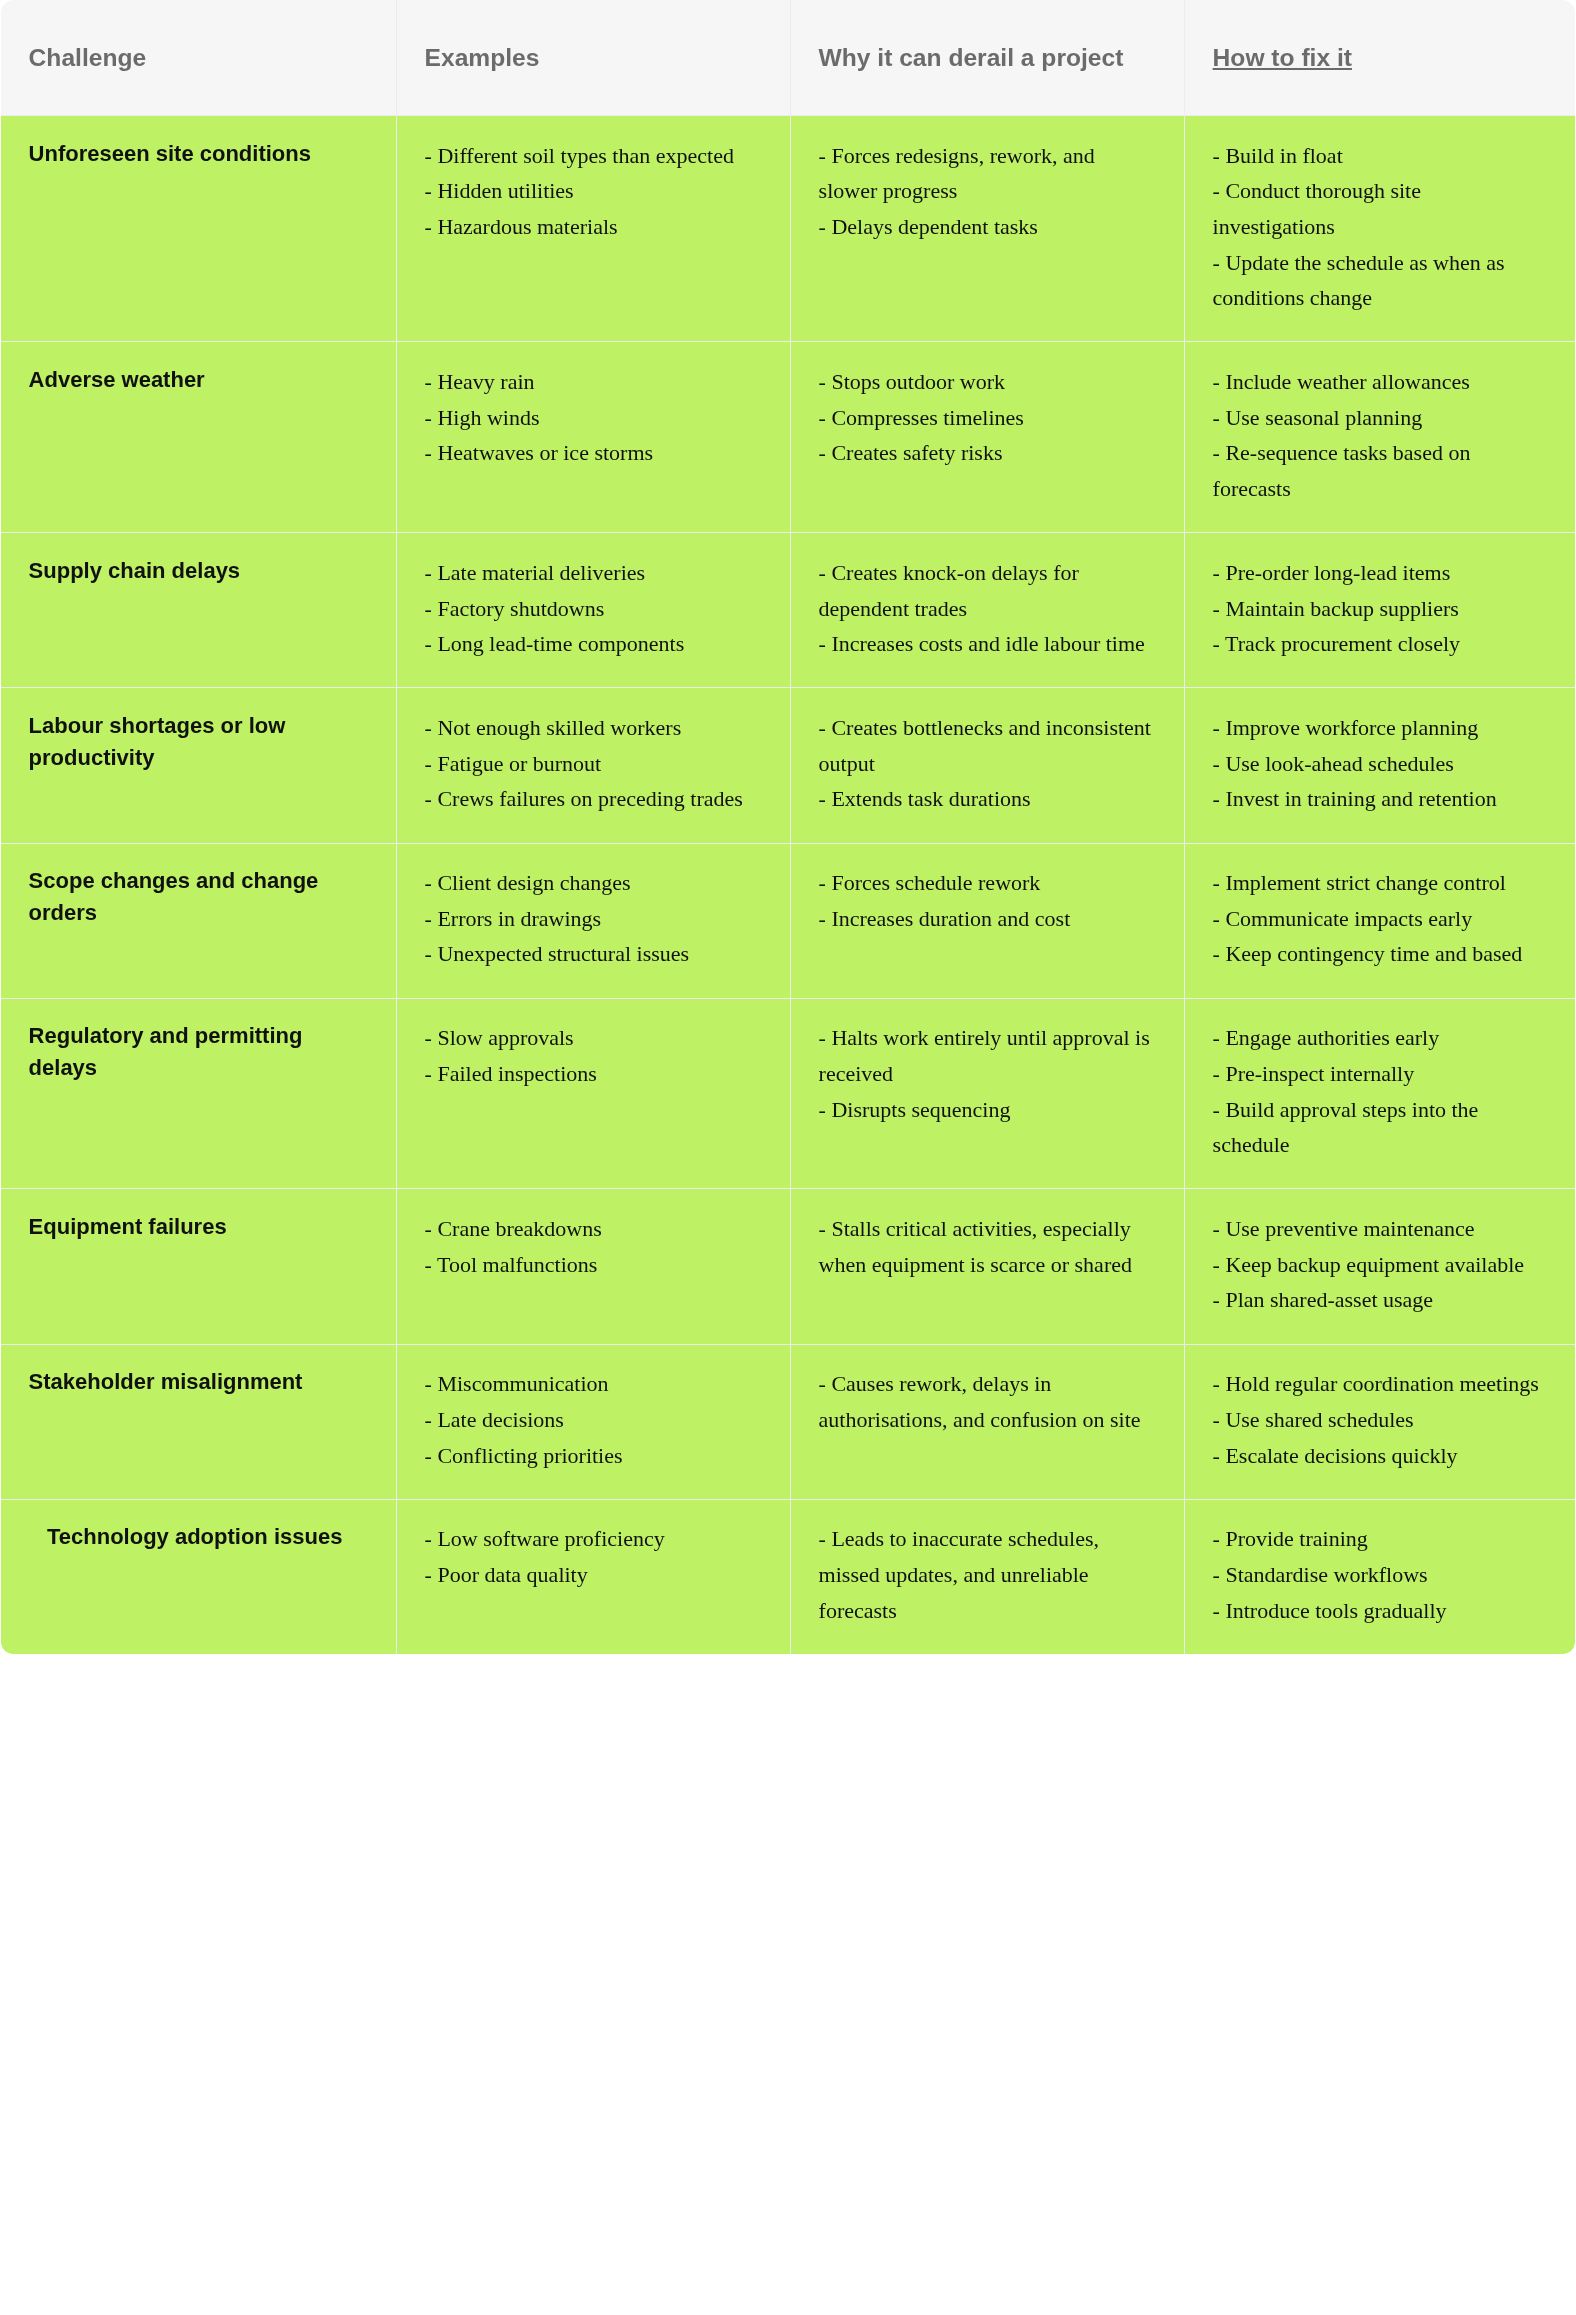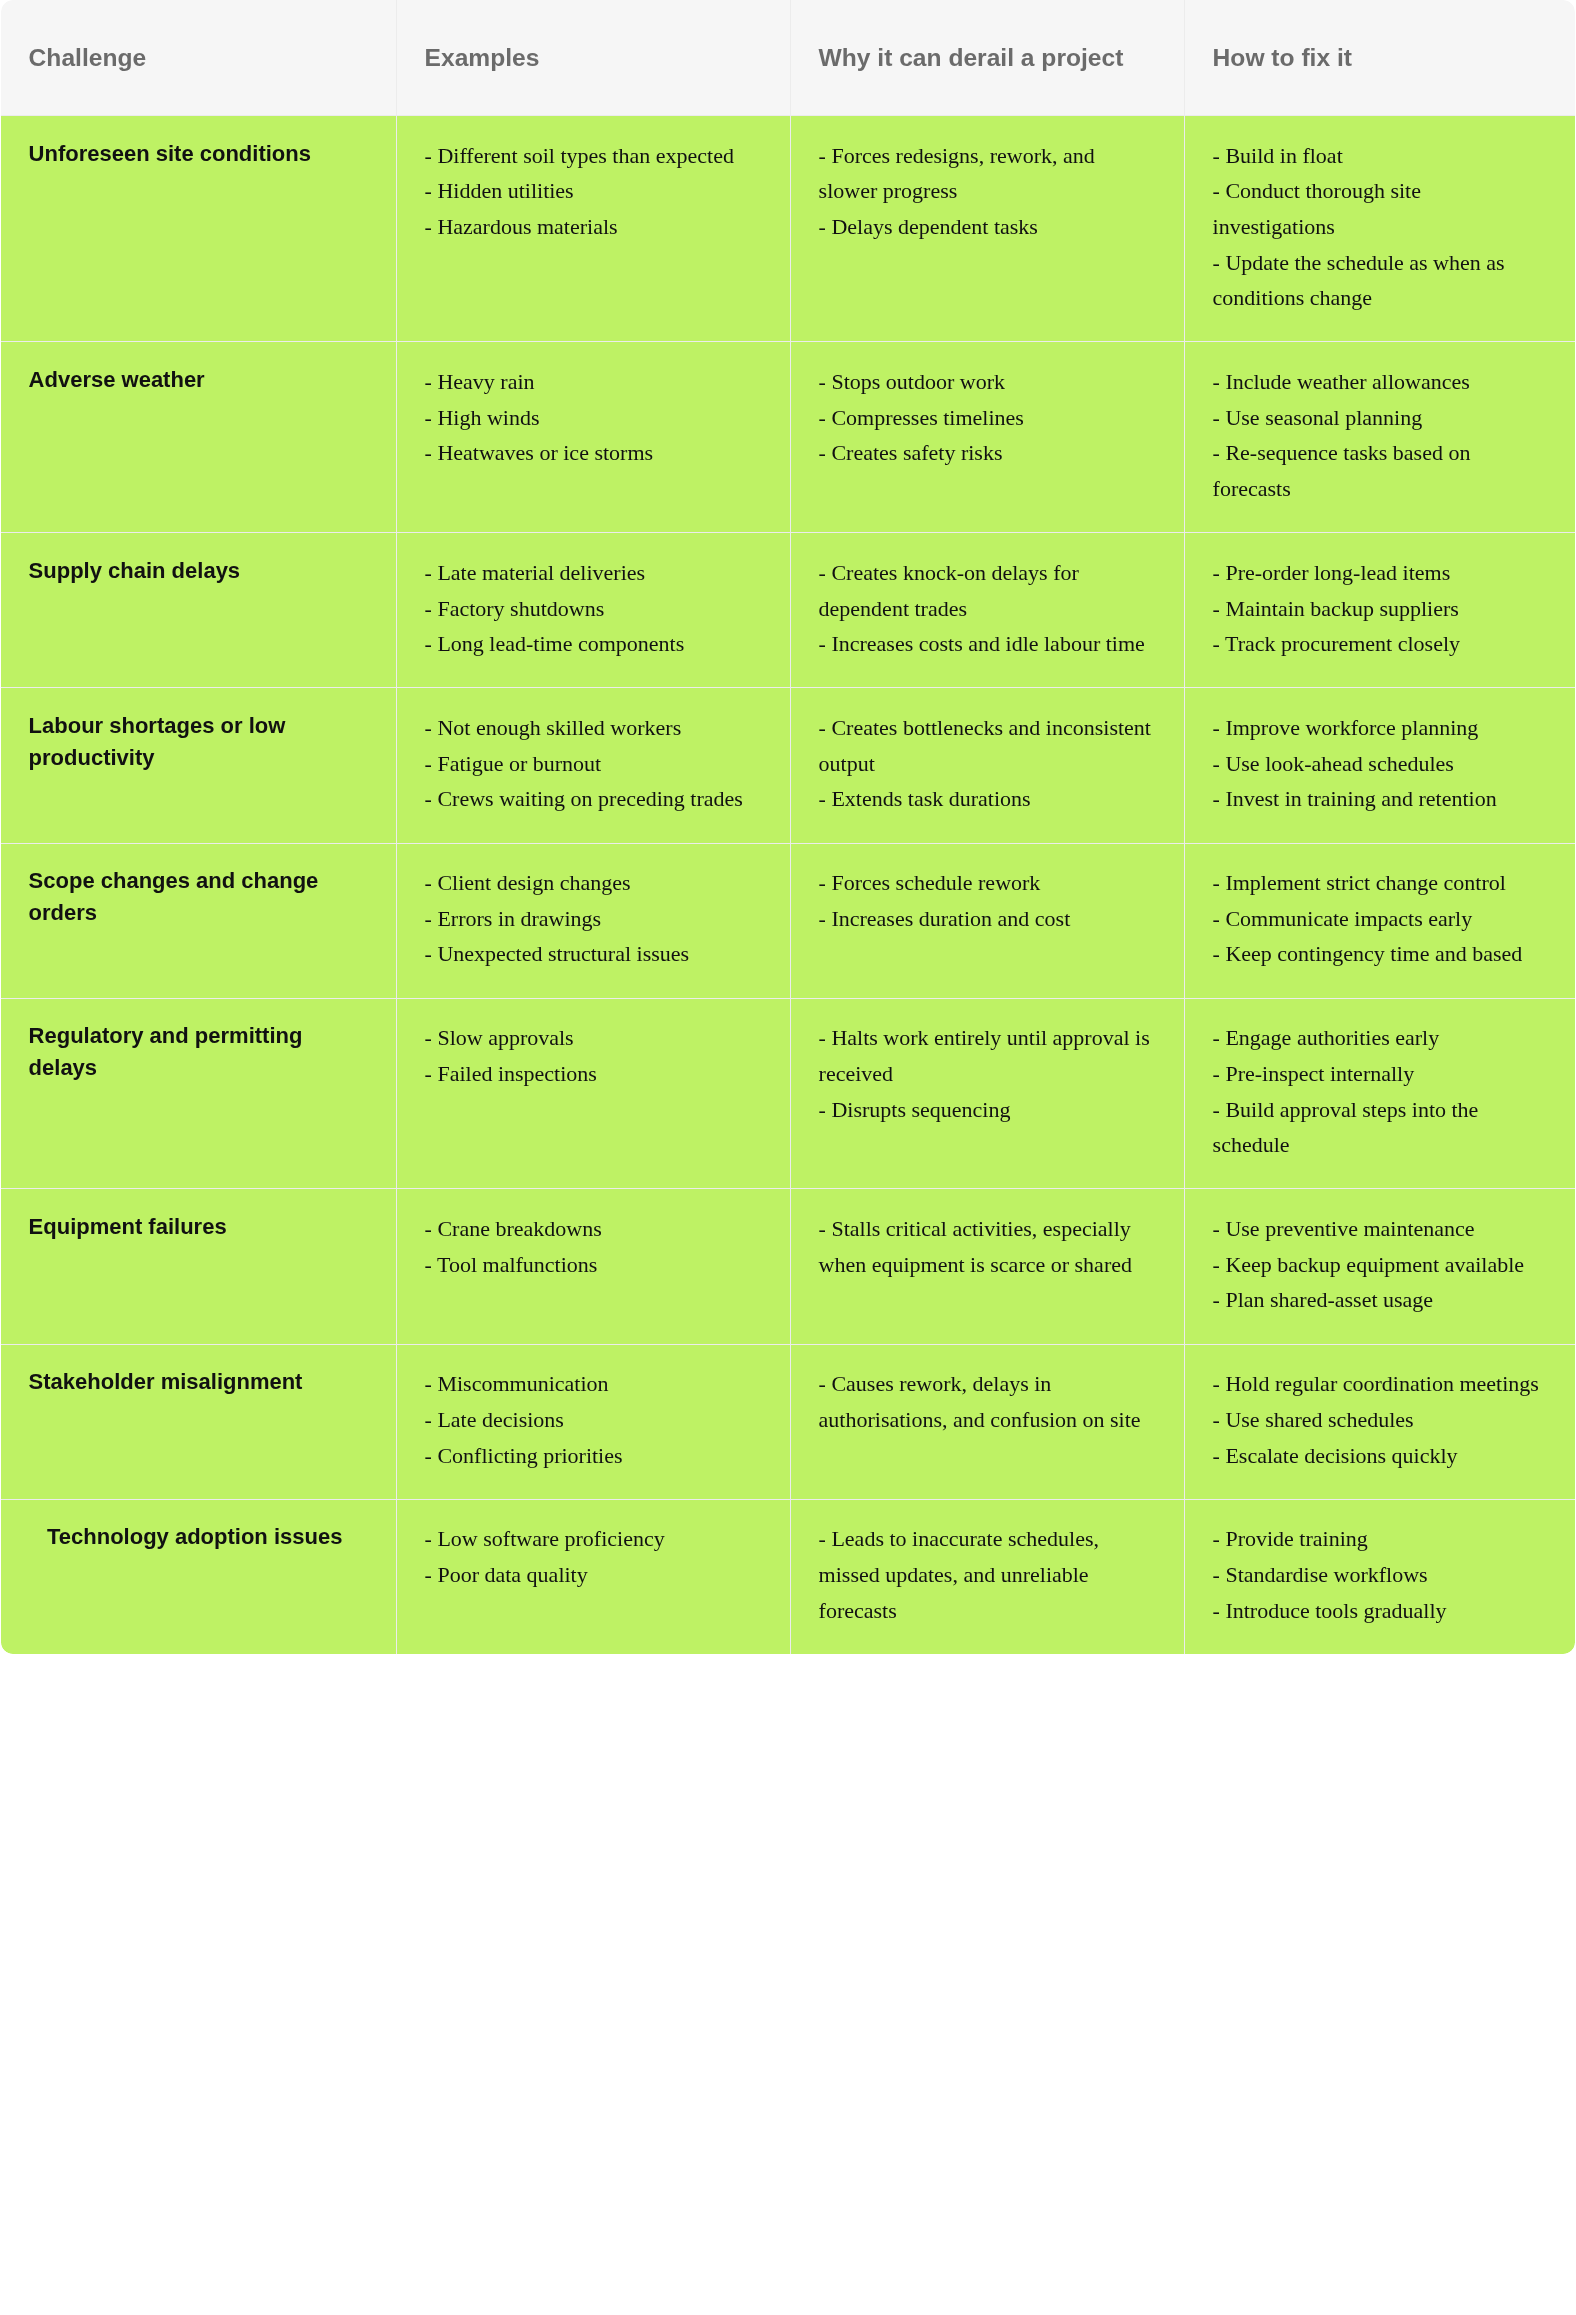--- a/index.html
+++ b/index.html
@@ -45,21 +45,21 @@
     line-height: 1.30;
     text-align: left;
     vertical-align: middle;
     padding: 17.7px 27.6px 17.7px 27.6px;
     height: 116px;
     border-right: 1px solid #ececec;
     border-bottom: 1px solid #ececec;
   }
   thead th:last-child { border-right: none; }
   thead th:first-child { border-top-left-radius: 11.8px; }
-  thead th:last-child { border-top-right-radius: 11.8px; }
+  thead th:last-child { border-top-right-radius: 11.8px; text-decoration: underline; }
 
   tbody td {
     background: #bef264;
     vertical-align: top;
     padding: 21.7px 27.6px 25.6px 27.6px;
     border-right: 1px solid #ececec;
     border-bottom: 1px solid #ececec;
     font-size: 22px;
     line-height: 1.62;
     color: #111111;
@@ -176,21 +176,21 @@
               <li>- Track procurement closely</li>
             </ul>
           </td>
         </tr>
         <tr>
           <td class="cell-challenge">Labour shortages or low productivity</td>
           <td class="cell-examples">
             <ul class="bullets">
               <li>- Not enough skilled workers</li>
               <li>- Fatigue or burnout</li>
-              <li>- Crews waiting on preceding trades</li>
+              <li>- Crews failures on preceding trades</li>
             </ul>
           </td>
           <td class="cell-why">
             <ul class="bullets">
               <li>- Creates bottlenecks and inconsistent output</li>
               <li>- Extends task durations</li>
             </ul>
           </td>
           <td class="cell-fix">
             <ul class="bullets">

